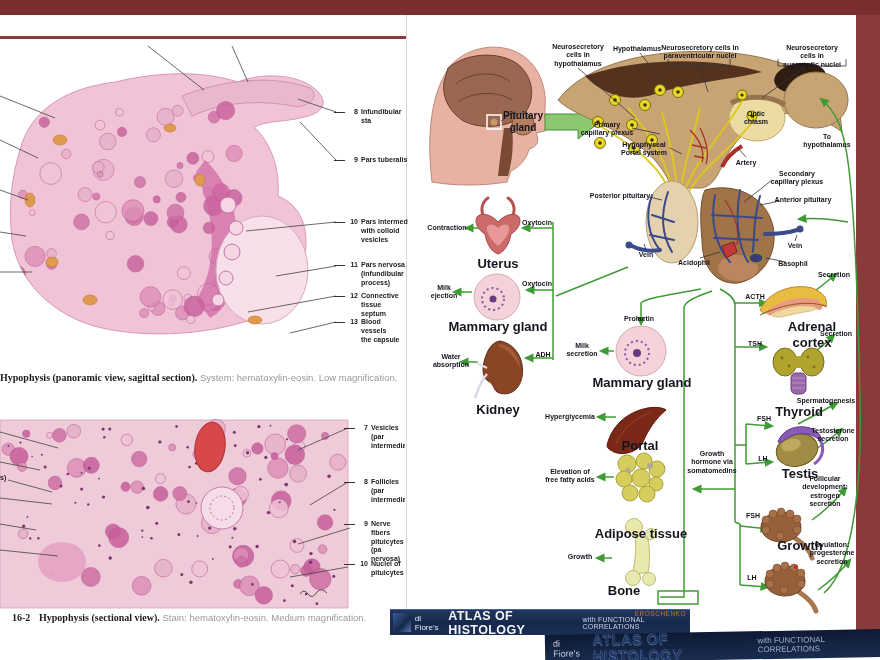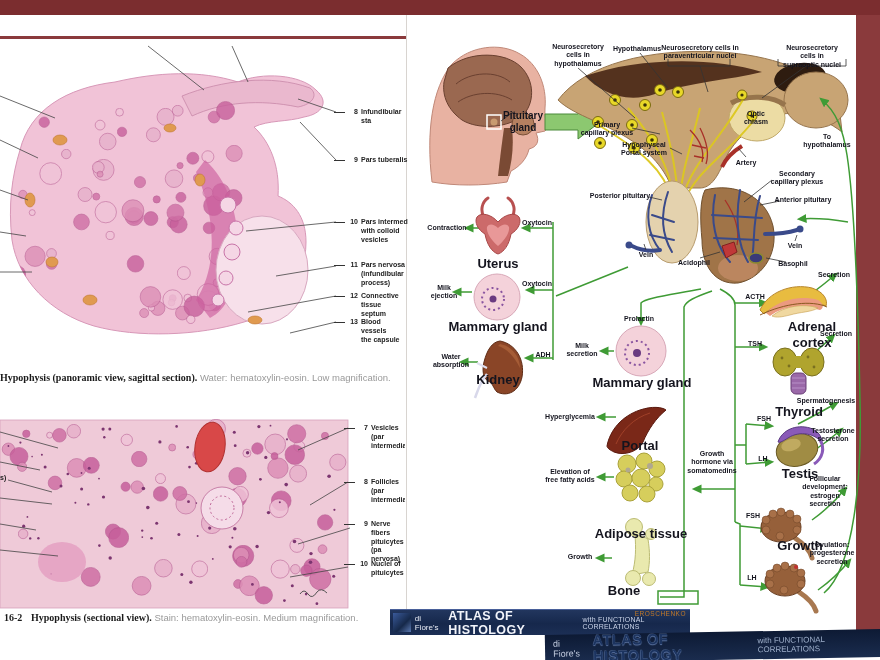--- a/index.html
+++ b/index.html
@@ -213,21 +213,21 @@
   </div>
   <div class="plabel" style="left:334px;top:318px">
     <span class="dash"></span>
     <span class="num">13</span>
     <span class="txt">Blood vessels
 the capsule</span>
   </div>
 
   <div class="cap" style="left:0;top:372px;width:404px">
     <b>Hypophysis (panoramic view, sagittal section).</b>
-    <span>Water: hematoxylin-eosin. Low magnification.</span>
+    <span>System: hematoxylin-eosin. Low magnification.</span>
   </div>
 
   <svg style="left:0;top:418px" width="408" height="192" viewBox="0 418 408 192">
     <rect x="0" y="420" width="348" height="188" fill="#efcad8" stroke="#d8a0bc" stroke-width="0.8"></rect>
     <g id="fig2-dots">
         <circle cx="126.8" cy="439.9" r="5.7" fill="#f0c3d7" stroke="#b0538c" stroke-width="0.6" opacity="0.85"></circle>
         <circle cx="243.2" cy="555.9" r="10.6" fill="#c75f9b" stroke="#b0538c" stroke-width="0.6" opacity="0.85"></circle>
         <circle cx="76.7" cy="467.9" r="9.4" fill="#dd8fb6" stroke="#b0538c" stroke-width="0.6" opacity="0.85"></circle>
         <circle cx="312.0" cy="566.8" r="8.1" fill="#c75f9b" stroke="#b0538c" stroke-width="0.6" opacity="0.85"></circle>
         <circle cx="185.9" cy="504.0" r="10.0" fill="#e7b1cb" stroke="#b0538c" stroke-width="0.6" opacity="0.85"></circle>
@@ -397,21 +397,21 @@
 pituicytes (pa
 nervosa)</span>
   </div>
   <div class="plabel" style="left:344px;top:560px;width:61px">
     <span class="dash"></span>
     <span class="num">10</span>
     <span class="txt">Nuclei of
 pituicytes</span>
   </div>
 
-  <div class="cap" style="left:4px;top:612px;width:400px">
+  <div class="cap" style="left:12px;top:612px;width:400px">
     <span class="fignum">16-2</span>
     <b>Hypophysis (sectional view).</b>
     <span>Stain: hematoxylin-eosin. Medium magnification.</span>
   </div>
 
   <svg style="left:405px;top:15px" width="451" height="645" viewBox="405 15 451 645">
     <defs>
       <marker id="ga" markerWidth="8" markerHeight="8" refX="5" refY="3" orient="auto">
         <path d="M0,0 L6.5,3 L0,6 Z" fill="#3f9b35"></path>
       </marker>
@@ -704,21 +704,21 @@
   <div class="dl" style="left:447px;top:224px">Contraction</div>
   <div class="dl" style="left:537px;top:219px">Oxytocin</div>
   <div class="dl on" style="left:498px;top:256px">Uterus</div>
   <div class="dl" style="left:444px;top:284px">Milk
 ejection</div>
   <div class="dl" style="left:537px;top:280px">Oxytocin</div>
   <div class="dl on" style="left:498px;top:319px">Mammary gland</div>
   <div class="dl" style="left:451px;top:353px">Water
 absorption</div>
   <div class="dl" style="left:543px;top:351px">ADH</div>
-  <div class="dl on" style="left:498px;top:372px">Kidney</div>
+  <div class="dl on" style="left:498px;top:402px">Kidney</div>
   <div class="dl" style="left:582px;top:342px">Milk
 secretion</div>
   <div class="dl" style="left:639px;top:315px">Prolactin</div>
   <div class="dl on" style="left:642px;top:375px">Mammary gland</div>
   <div class="dl" style="left:570px;top:413px">Hyperglycemia</div>
   <div class="dl on" style="left:640px;top:438px">Portal</div>
   <div class="dl" style="left:570px;top:468px">Elevation of
 free fatty acids</div>
   <div class="dl on" style="left:641px;top:526px">Adipose tissue</div>
   <div class="dl" style="left:712px;top:450px">Growth

